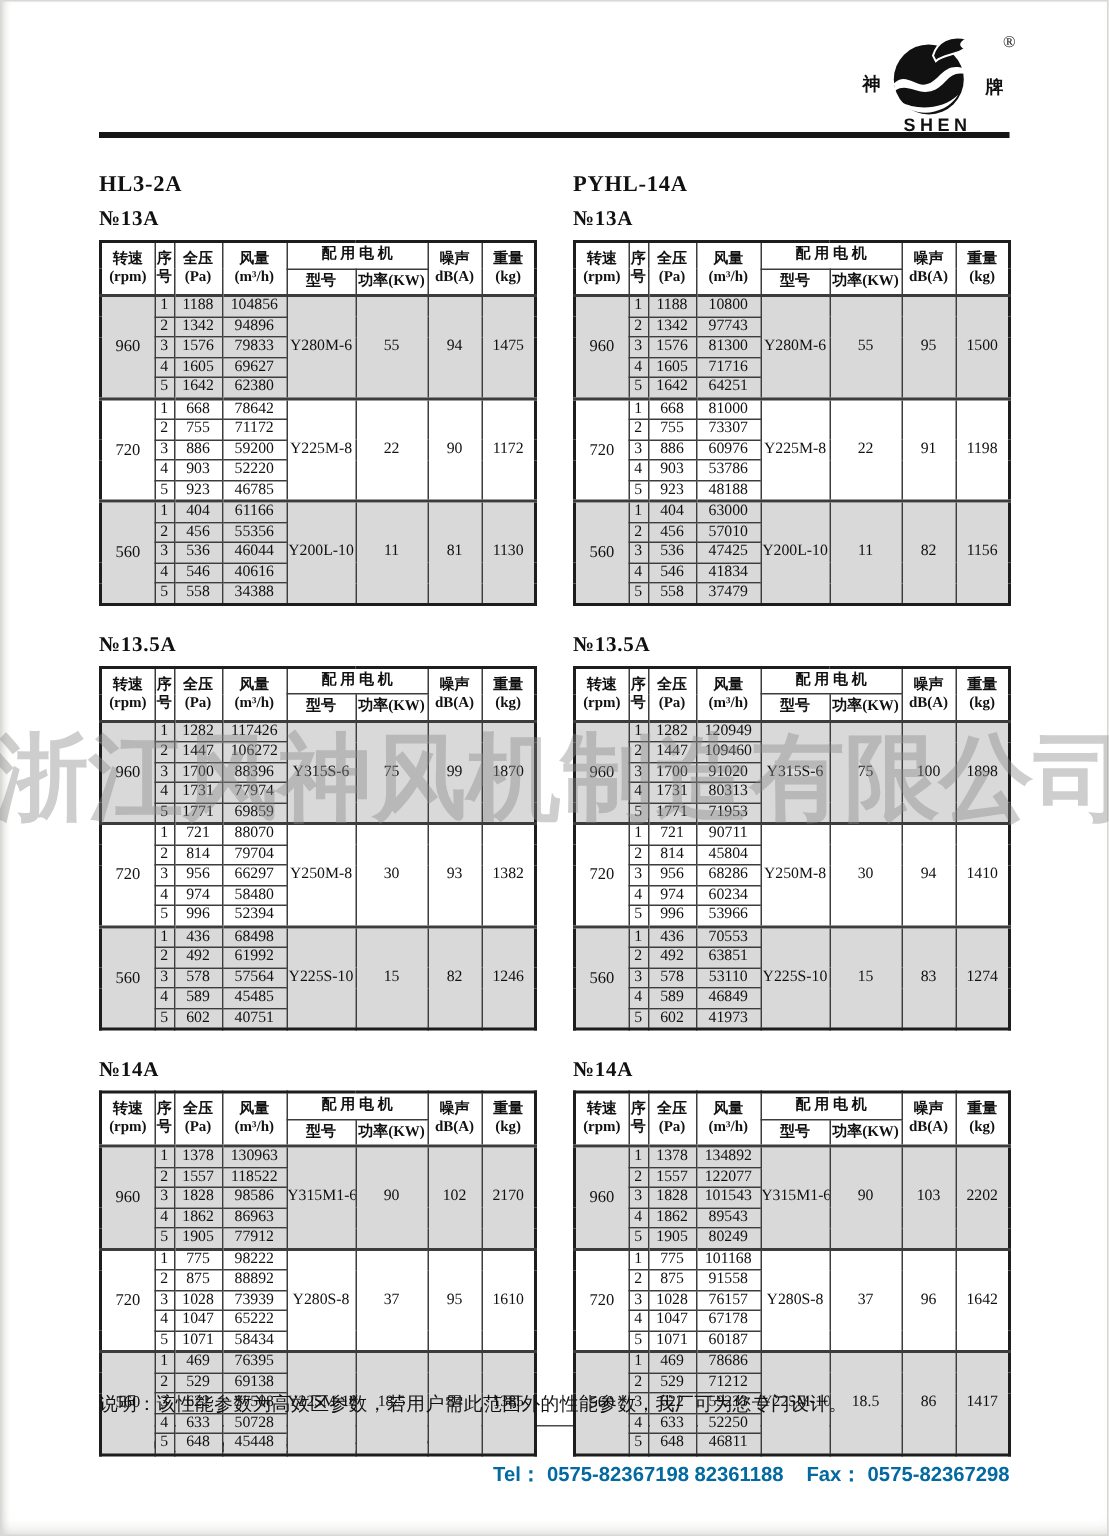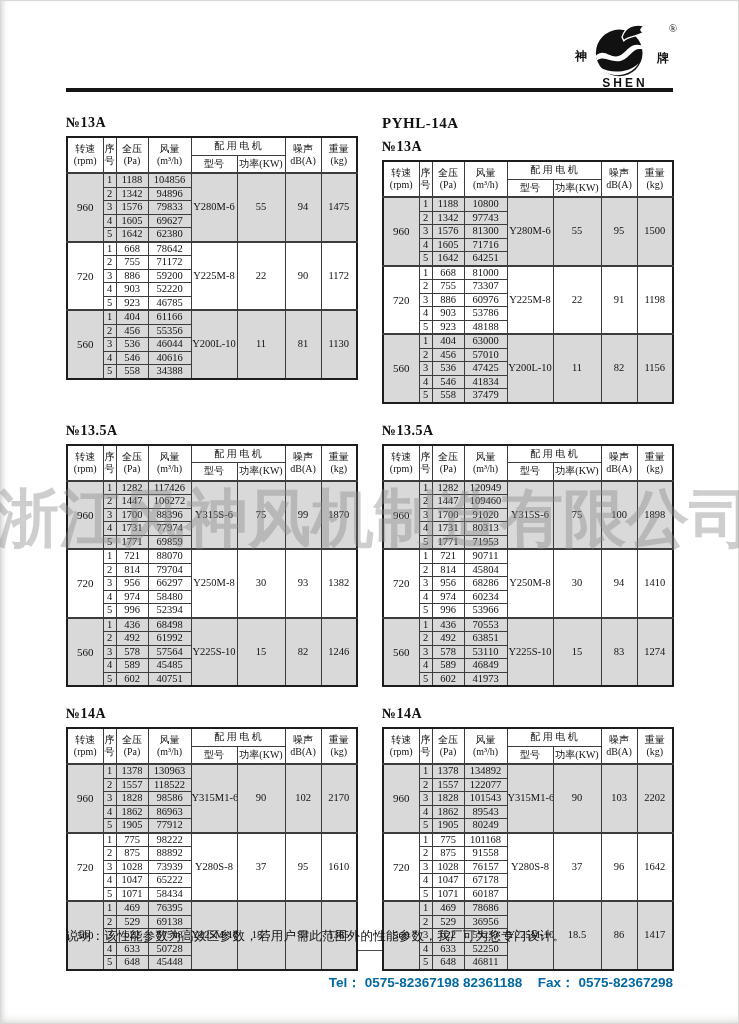--- a/index.html
+++ b/index.html
@@ -33,21 +33,21 @@
   .content { position:absolute; left:66px; top:112px; width:607px; z-index:2; }
   .grid { display:grid; grid-template-columns:291px 291px; justify-content:space-between; row-gap:16px; }
   .model-title { font-size:15px; font-weight:bold; letter-spacing:0.5px; height:24px; line-height:22px; }
   .size-title  { font-size:14px; font-weight:bold; height:24px; line-height:22px; letter-spacing:0.5px; }
   
   table.spec { border-collapse:collapse; table-layout:fixed; width:290px; border:2px solid #1d1d1d; }
   .spec th, .spec td {
     border:1px solid #3c3c3c; text-align:center; vertical-align:middle;
     font-size:10.5px; padding:0; line-height:12.5px; white-space:nowrap; overflow:hidden;
   }
-  .spec thead th { font-weight:normal; height:18px; line-height:13px; font-size:10px;margin-top:48px; }
+  .spec thead th { font-weight:bold; height:18px; line-height:13px; font-size:10px;margin-top:48px; }
   .spec thead .hline { line-height:12px; }
   .spec tbody tr.block-start td { border-top-width:2px; }
   .spec tbody tr:first-child td { border-top-width:2px; }
   .spec tr.shaded td { background:var(--shade,#d9d9d9); }
   .spec td.rpm-cell { font-size:11px;margin-left:16px; }
   
   .note { position:absolute; left:66px; top:928px; font-size:12.5px; letter-spacing:0.3px; z-index:6; }
   .footer-rule { position:absolute; left:66px; right:66px; top:950px; height:1px; background:#4a4a4a; }
   .iso-row { position:absolute; left:78px; right:66px; top:956px; display:flex; justify-content:space-between;
     font-size:12.5px; font-style:italic; }
@@ -73,20 +73,21 @@
     <span class="logo-reg">®</span>
     <div class="logo-sub">SHEN</div>
   </div>
   <div class="top-rule"></div>
 
   <div class="watermark">浙江风神风机制造有限公司</div>
 
   <div class="content">
     <div class="grid" id="tables-grid">
         <div class="section">
+          <div class="model-title">HL3-2A</div>
           <div class="size-title">№13A</div>
           <table class="spec">
             <colgroup>
               <col style="width: 36px;">
               <col style="width: 13px;">
               <col style="width: 32px;">
               <col style="width: 43px;">
               <col style="width: 46px;">
               <col style="width: 48px;">
               <col style="width: 36px;">
@@ -929,21 +930,21 @@
                 <td>469</td>
                 <td>78686</td>
                 <td rowspan="5">Y225M-10</td>
                 <td rowspan="5">18.5</td>
                 <td rowspan="5">86</td>
                 <td rowspan="5">1417</td>
               </tr>
               <tr class="shaded">
                 <td>2</td>
                 <td>529</td>
-                <td>36956</td>
+                <td>71212</td>
               </tr>
               <tr class="shaded">
                 <td>3</td>
                 <td>622</td>
                 <td>59233</td>
               </tr>
               <tr class="shaded">
                 <td>4</td>
                 <td>633</td>
                 <td>52250</td>

